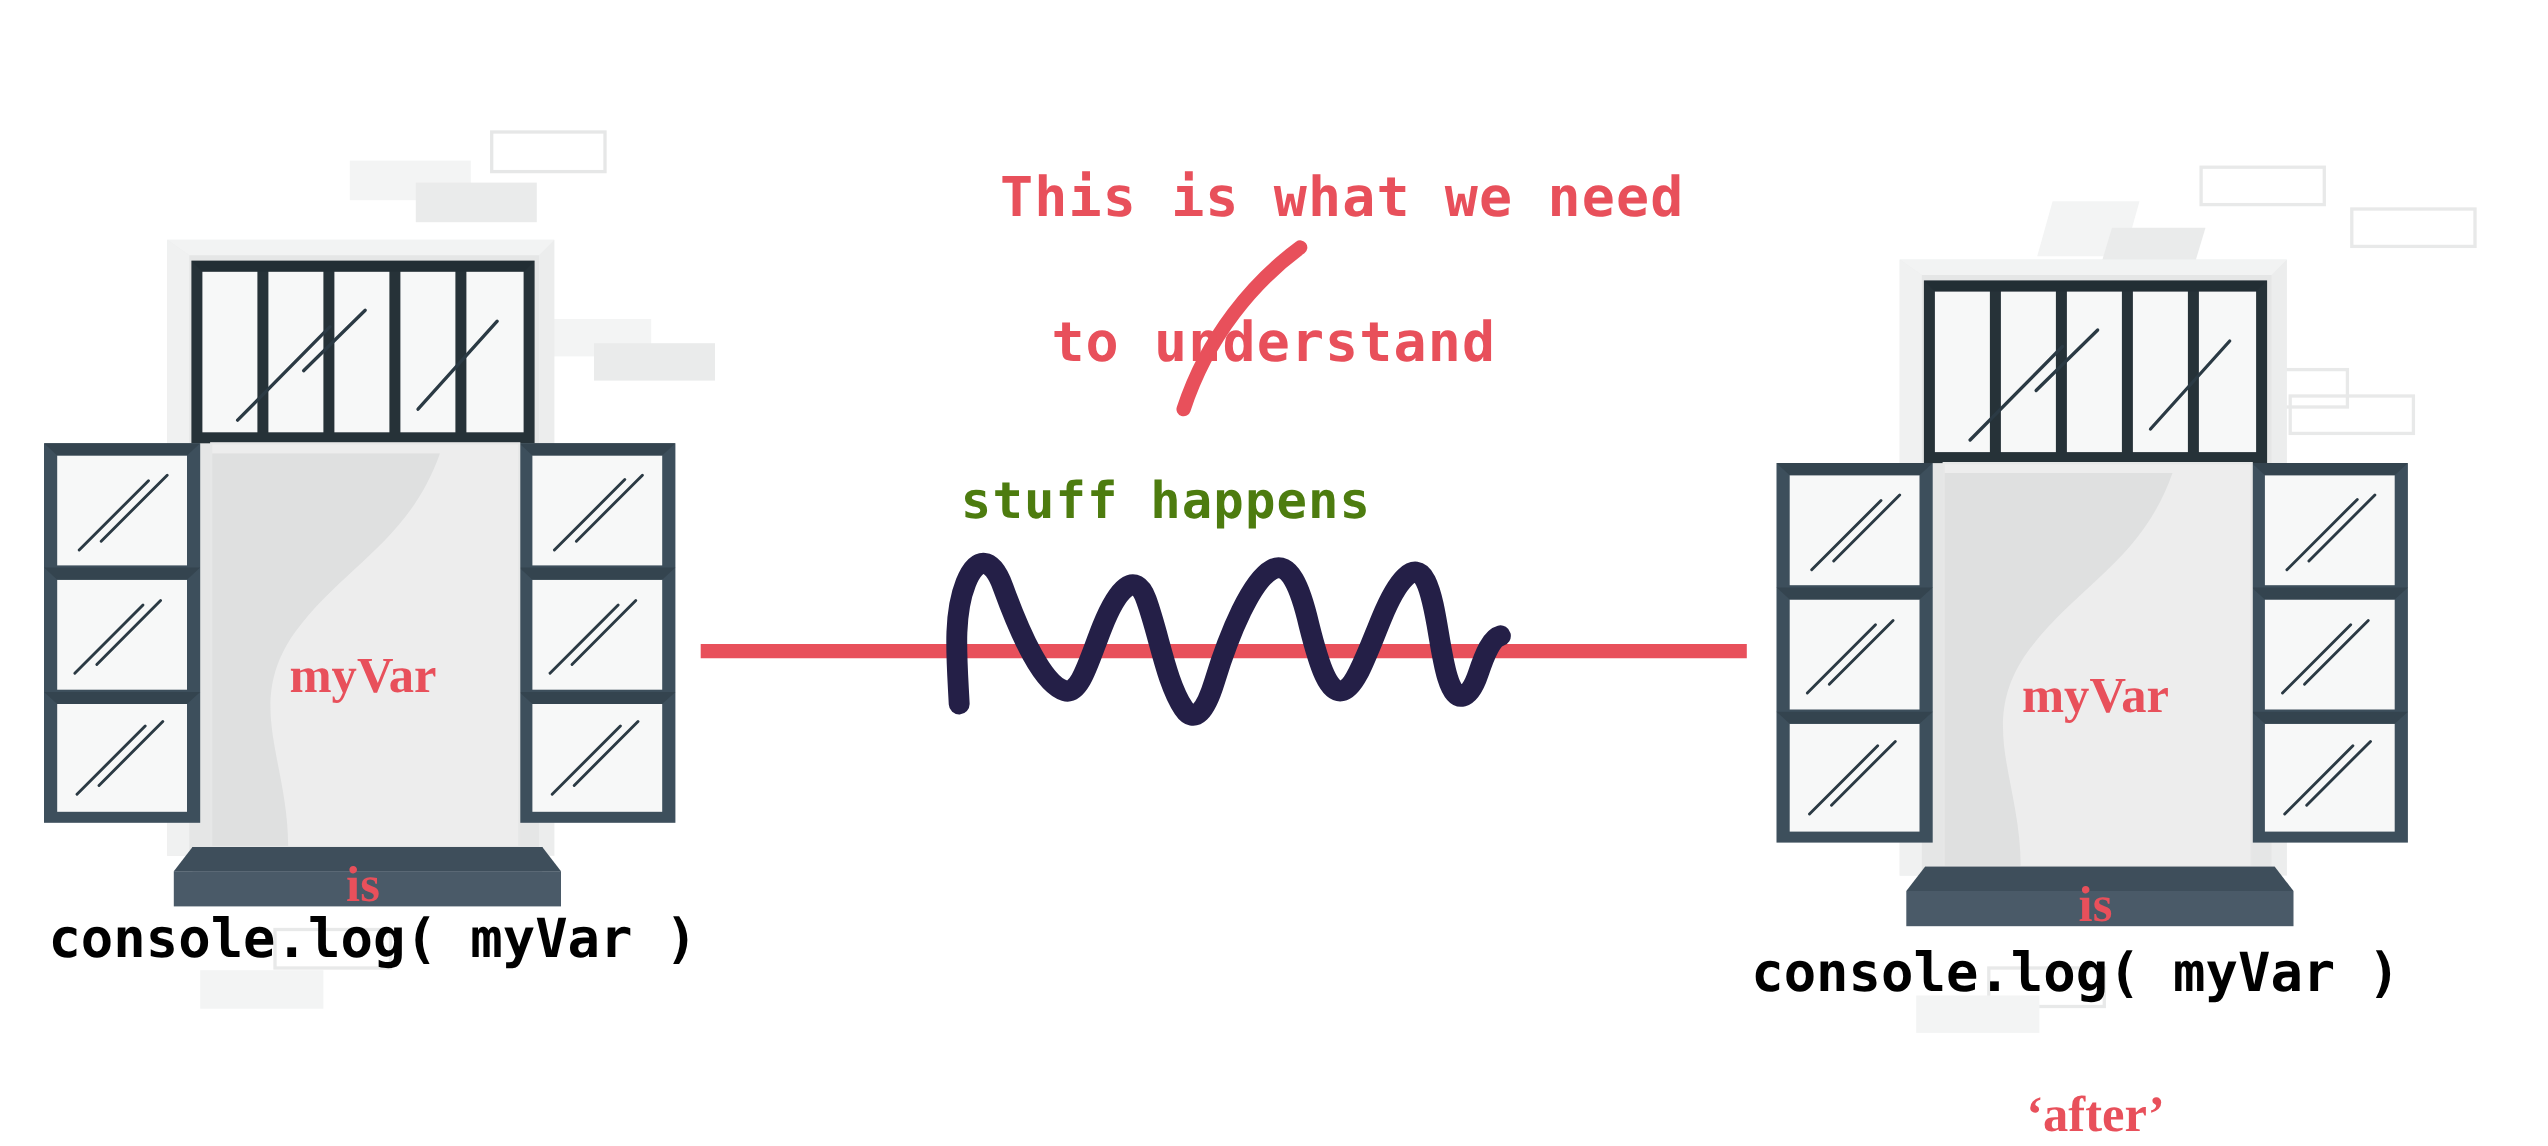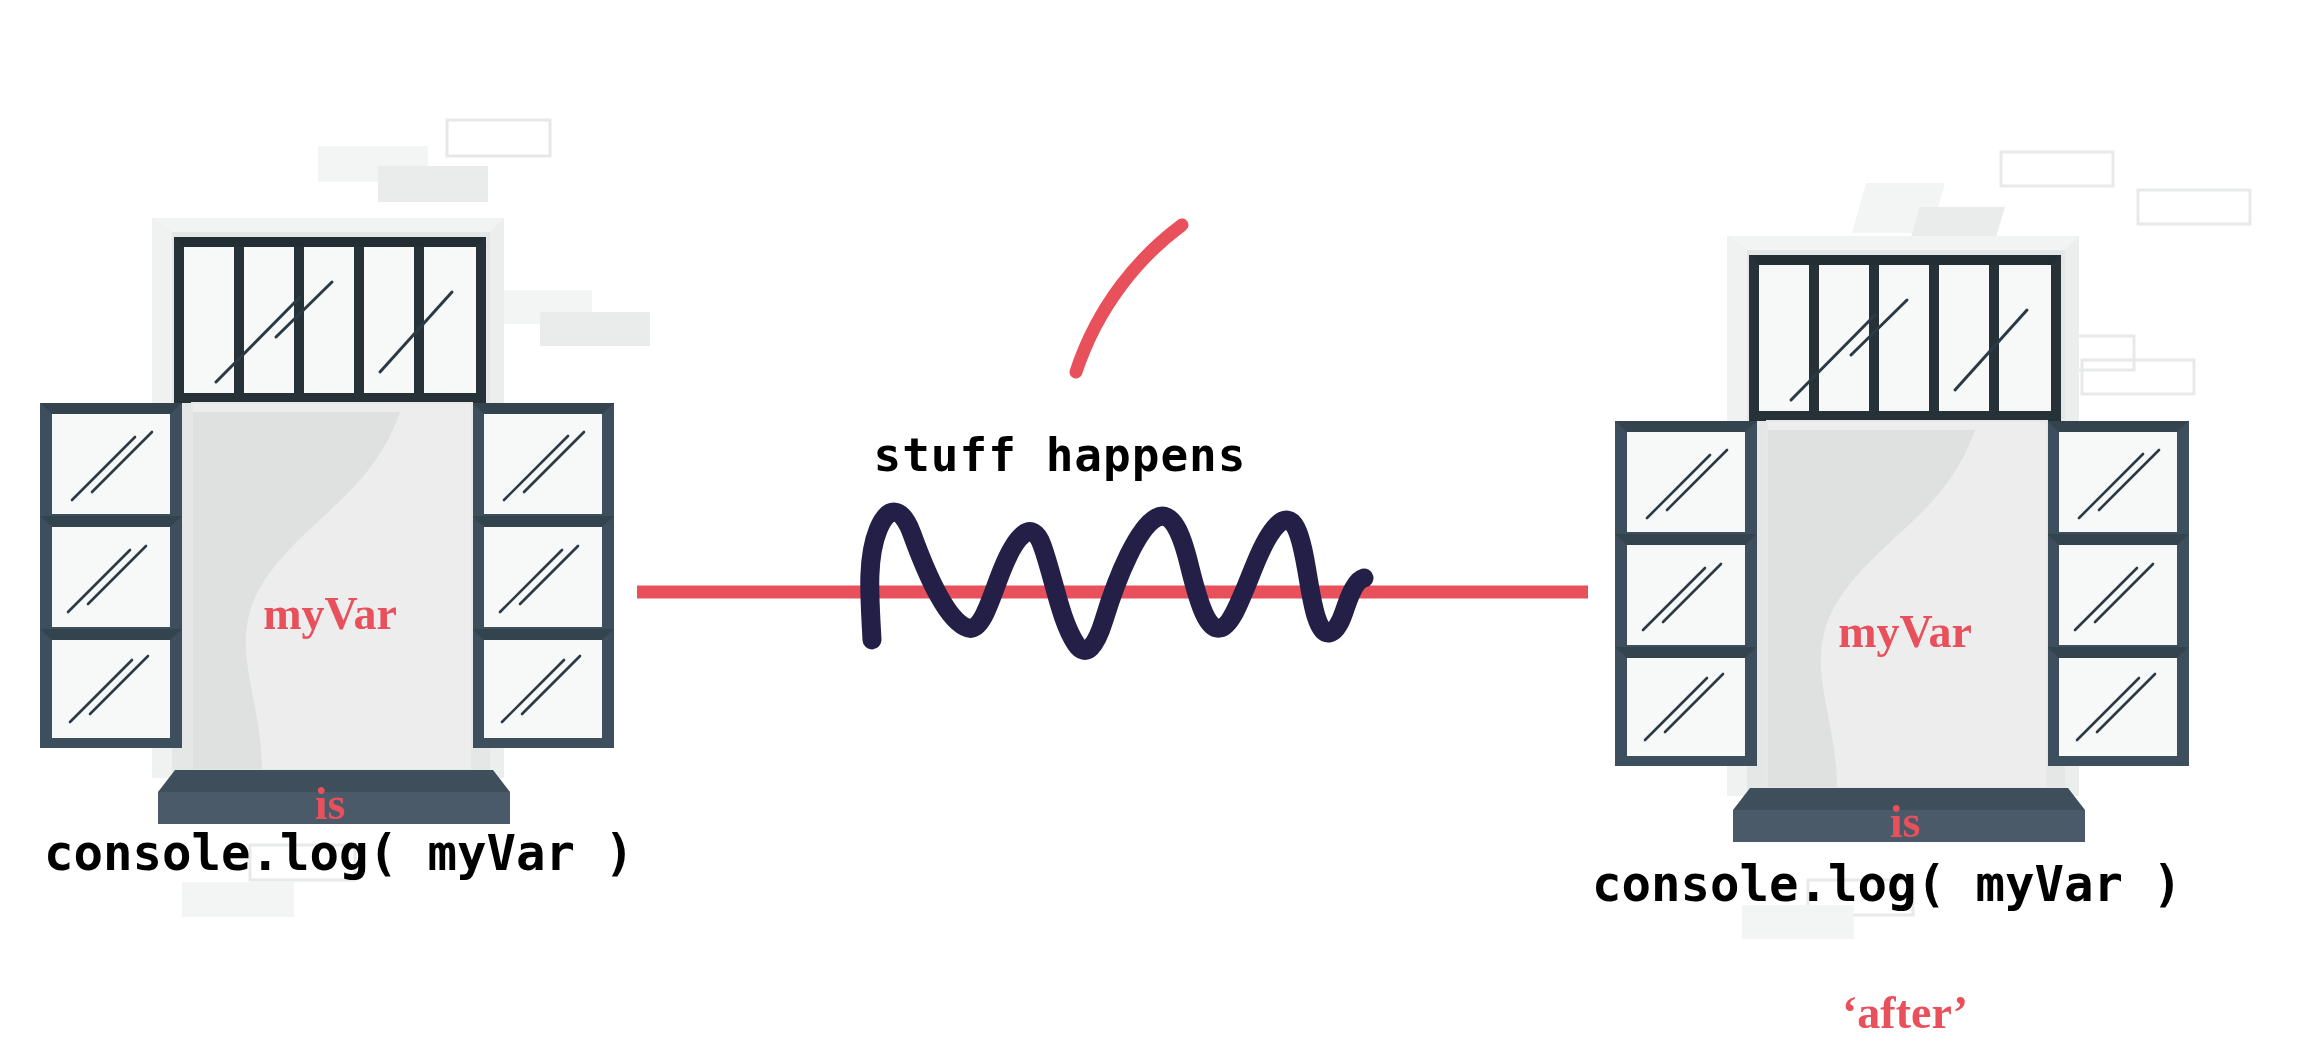--- a/index.html
+++ b/index.html
@@ -40,21 +40,21 @@
     color: #e8505b;
     font-size: 50px;
     letter-spacing: 1px;
   }
   #headline .l2 { display: block; }
   #stuff-label {
     left: 780px;
     top: 425px;
     width: 560px;
     text-align: center;
-    color: #000000;
+    color: #4d7c0f;
     font-size: 46px;
     letter-spacing: 1px;
   }
   .building-caption {
     color: #000000;
     font-size: 49px;
     letter-spacing: 0px;
   }
   #caption-left { left: 44px; top: 822px; }
   #caption-right { left: 1592px; top: 853px; }
@@ -331,20 +331,22 @@
              C 1232,626 1242,596 1256,562
              C 1270,528 1286,508 1296,528
              C 1306,548 1308,590 1316,616
              C 1324,642 1336,636 1344,612
              C 1350,594 1356,580 1364,578" fill="none" stroke="#241f47" stroke-width="19" stroke-linecap="round" stroke-linejoin="round"></path>
 
     <path d="M1182,225 C 1140,256 1098,305 1076,372" fill="none" stroke="#e8505b" stroke-width="13" stroke-linecap="round"></path>
   </svg>
 
   <div class="txt" id="headline">
+    <span>This is what we need</span>
+    <span class="l2">to understand</span>
   </div>
 
   <div class="txt" id="stuff-label">stuff happens</div>
 
   <div class="panel-text" id="panel-text-left">
     <span>myVar</span>
     <span>is</span>
   </div>
 
   <div class="panel-text" id="panel-text-right">

